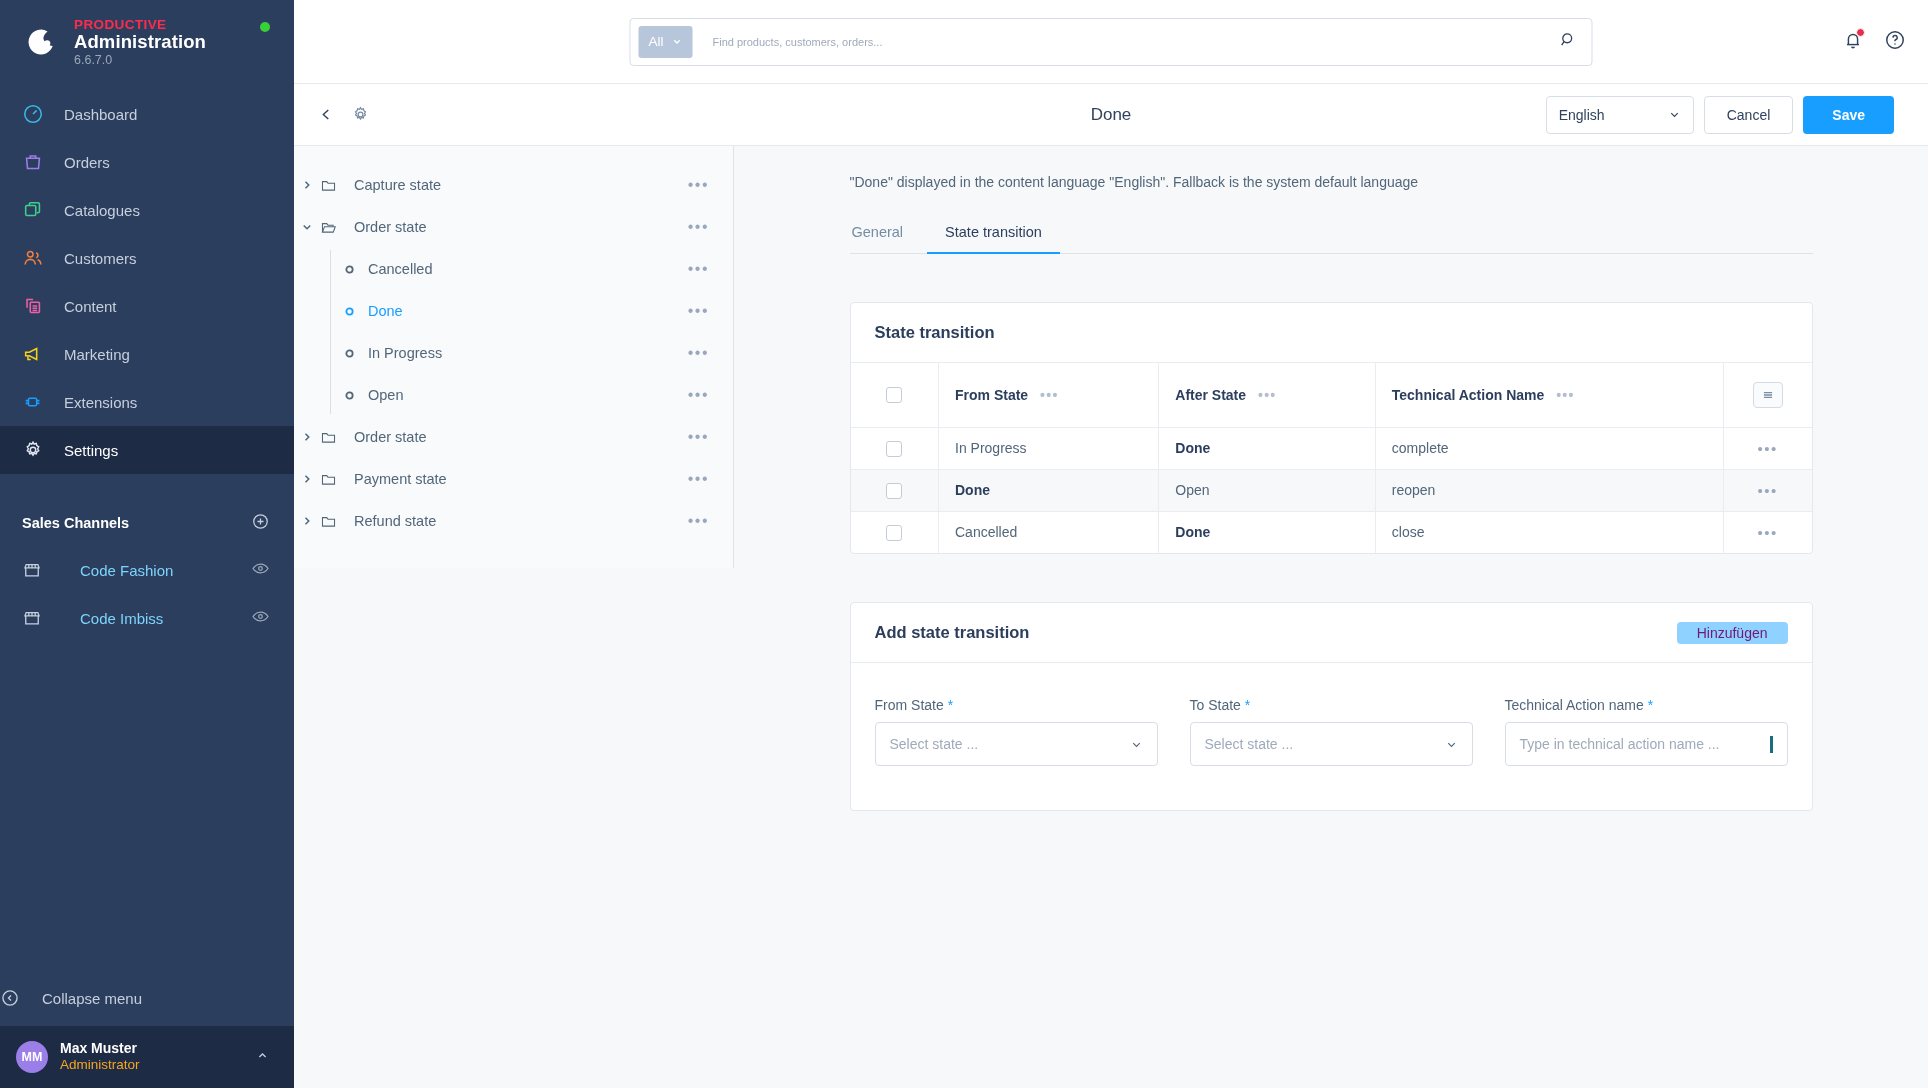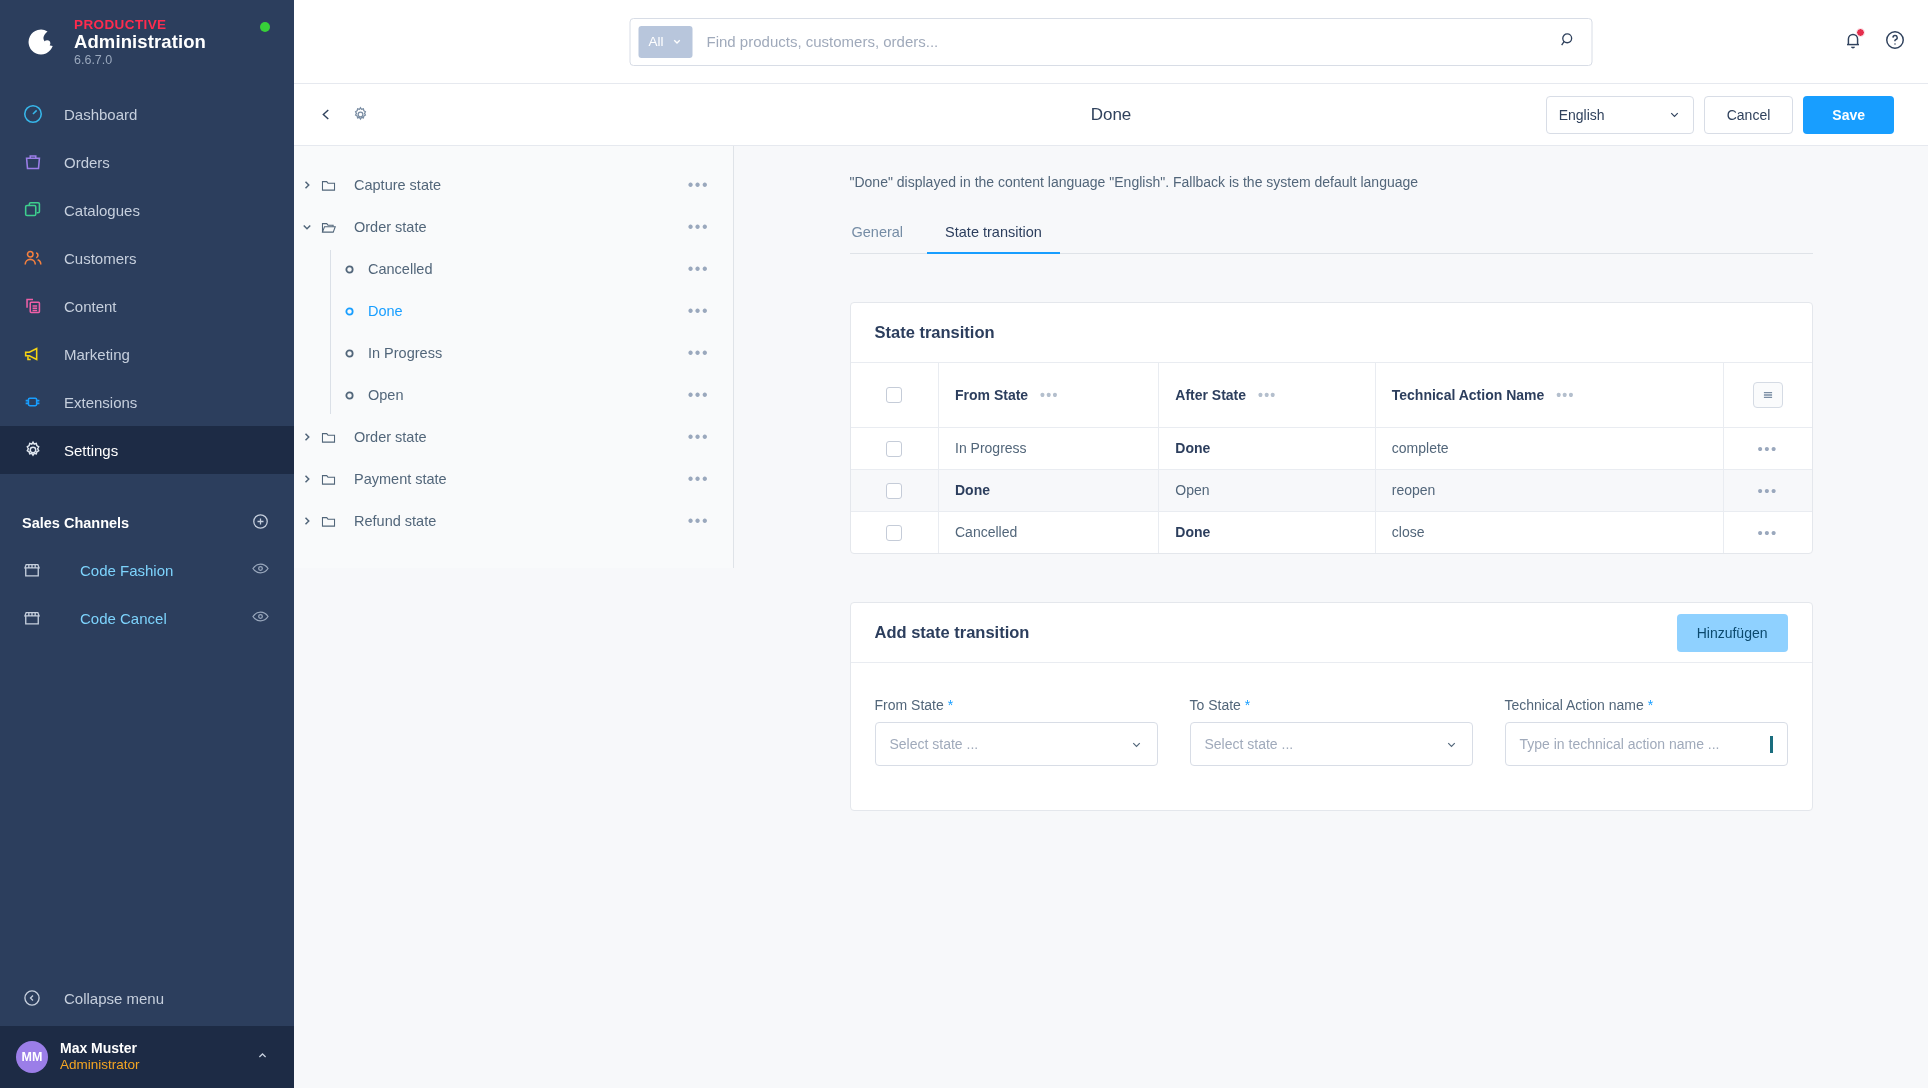--- a/index.html
+++ b/index.html
@@ -54,21 +54,21 @@
   .sb-section .t { color: #fff; font-size: 14.5px; font-weight: bold; }
   .sb-chan {
     height: 48px; display: flex; align-items: center;
     padding: 0 24px 0 22px; cursor: pointer;
   }
   .sb-chan .ic { width: 34px; flex: 0 0 34px; display:flex; align-items:center; }
   .sb-chan .lbl { color: #7dd3fc; font-size: 15px; margin-left: 24px; flex: 1; }
 
   .sb-bottom { position: absolute; left: 0; right: 0; bottom: 0; }
   .sb-collapse {
-    height: 56px; display: flex; align-items: center; padding-left: 22px; cursor: pointer; text-align: center;
+    height: 56px; display: flex; align-items: center; cursor: pointer; text-align: center;
   }
   .sb-collapse .ic { width: 34px; flex:0 0 34px; display:flex; align-items:center; }
   .sb-collapse .lbl { color: #c6cfdd; font-size: 15px; margin-left: 8px; }
   .sb-user {
     height: 62px; background: #1d2b45; display: flex; align-items: center;
     padding: 0 24px 0 16px; cursor: pointer;
   }
   .avatar {
     width: 32px; height: 32px; border-radius: 50%;
     background: #9b7ee8; color: #fff; font-size: 12.5px; font-weight: bold;
@@ -90,22 +90,22 @@
     width: 963px; height: 48px;
     border: 1px solid #d8dde6; border-radius: 4px; background: #fff;
     display: flex; align-items: center; padding: 0 8px 0 8px;
   }
   .searchcat {
     background: #b8c6dc; color: #fff; font-size: 13.5px;
     height: 32px; border-radius: 3px; padding: 0 10px;
     display: flex; align-items: center; gap: 8px; cursor: pointer;
   }
   .searchinput {
-    flex: 1; border: 0; outline: 0; font-size: 15px;
-    color: #701a75; padding-left: 14px; background: transparent;
+    flex: 1; border: 0; outline: 0; font-size: 11px;
+    color: #701a75; padding-left: 20px; background: transparent;
     font-family: "Liberation Sans", sans-serif;
   }
   .searchinput::placeholder { color: #a0aabb; }
   .topicons {
     position: absolute; right: 22px; display: flex; align-items: center; gap: 20px;
   }
   .bellwrap { position: relative; cursor: pointer; }
   .belldot {
     position: absolute; right: -1px; top: -1px;
     width: 9px; height: 9px; border-radius: 50%; background: #e52e4d;
@@ -177,21 +177,21 @@
   .card {
     background: #fff; border: 1px solid #e4e7ec; border-radius: 4px;
     margin-top: 48px;
   }
   .card-head {
     height: 60px; display: flex; align-items: center; justify-content: space-between;
     padding: 0 24px; border-bottom: 1px solid #e9ecf1;
   }
   .card-title { font-size: 16.5px; color: #2c3e5d; font-weight: bold; }
   .btn-disabled {
-    background: #8fd1ff; color: #0c4a6e; height: 38px; border-radius: 4px;
+    background: #8fd1ff; color: #701a75; height: 22px; border-radius: 4px;
     padding: 0 20px; display:flex; align-items:center; font-size: 14px; cursor: default;
   }
 
   table { width: 100%; border-collapse: collapse; }
   thead th {
     height: 64px; font-size: 14px; color: #2c3e5d; font-weight: bold;
     text-align: left; border-right: 1px solid #e9ecf1; padding: 0 16px;
     vertical-align: middle;
   }
   thead th.cbcol, tbody td.cbcol { width: 88px; border-right: 1px solid #e9ecf1; text-align: center; padding:0; }
@@ -371,21 +371,21 @@
     </div>
 
     <div class="sb-chan">
       <span class="ic">
         <svg width="20" height="20" viewBox="0 0 24 24" fill="none" stroke="#c6cfdd" stroke-width="1.6">
           <path d="M4.5 9.5V19h15V9.5"></path>
             <path d="M3.5 9.5l1.5-4h14l1.5 4z"></path>
             <path d="M8.2 5.5v4M12 5.5v4M15.8 5.5v4"></path>
         </svg>
       </span>
-      <span class="lbl">Code Cancel</span>
+      <span class="lbl">Code Imbiss</span>
       <span style="cursor:pointer">
         <svg width="19" height="19" viewBox="0 0 24 24" fill="none" stroke="#9aa8bd" stroke-width="1.6">
           <path d="M2.5 12s3.6-5.5 9.5-5.5S21.5 12 21.5 12 17.9 17.5 12 17.5 2.5 12 2.5 12z"></path>
             <circle cx="12" cy="12" r="2.3"></circle>
         </svg>
       </span>
     </div>
 
     <div class="sb-bottom">
       <div class="sb-collapse">

